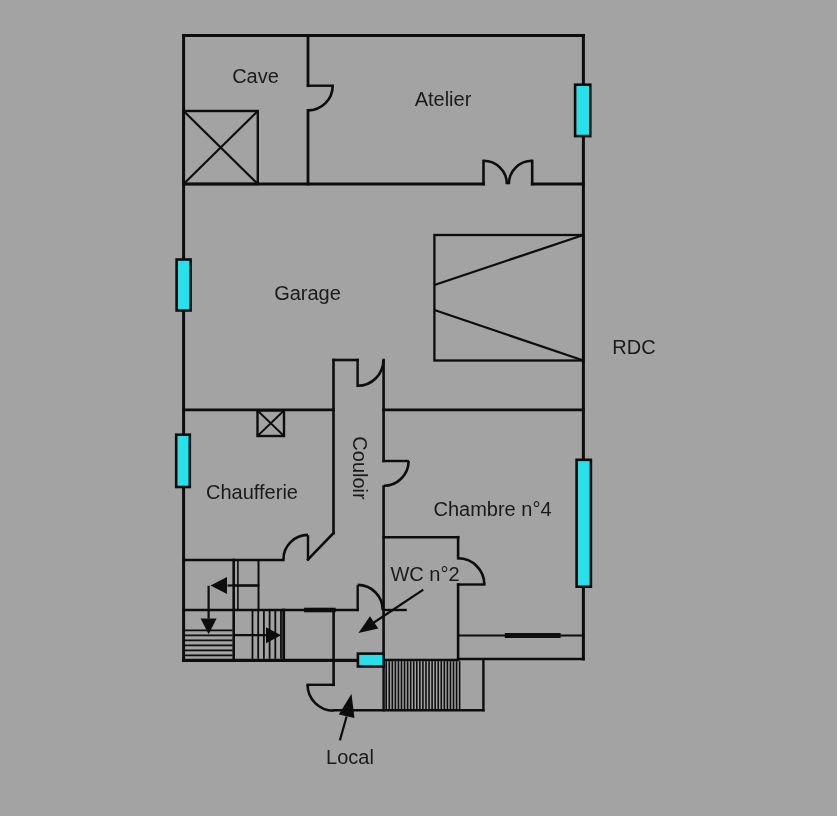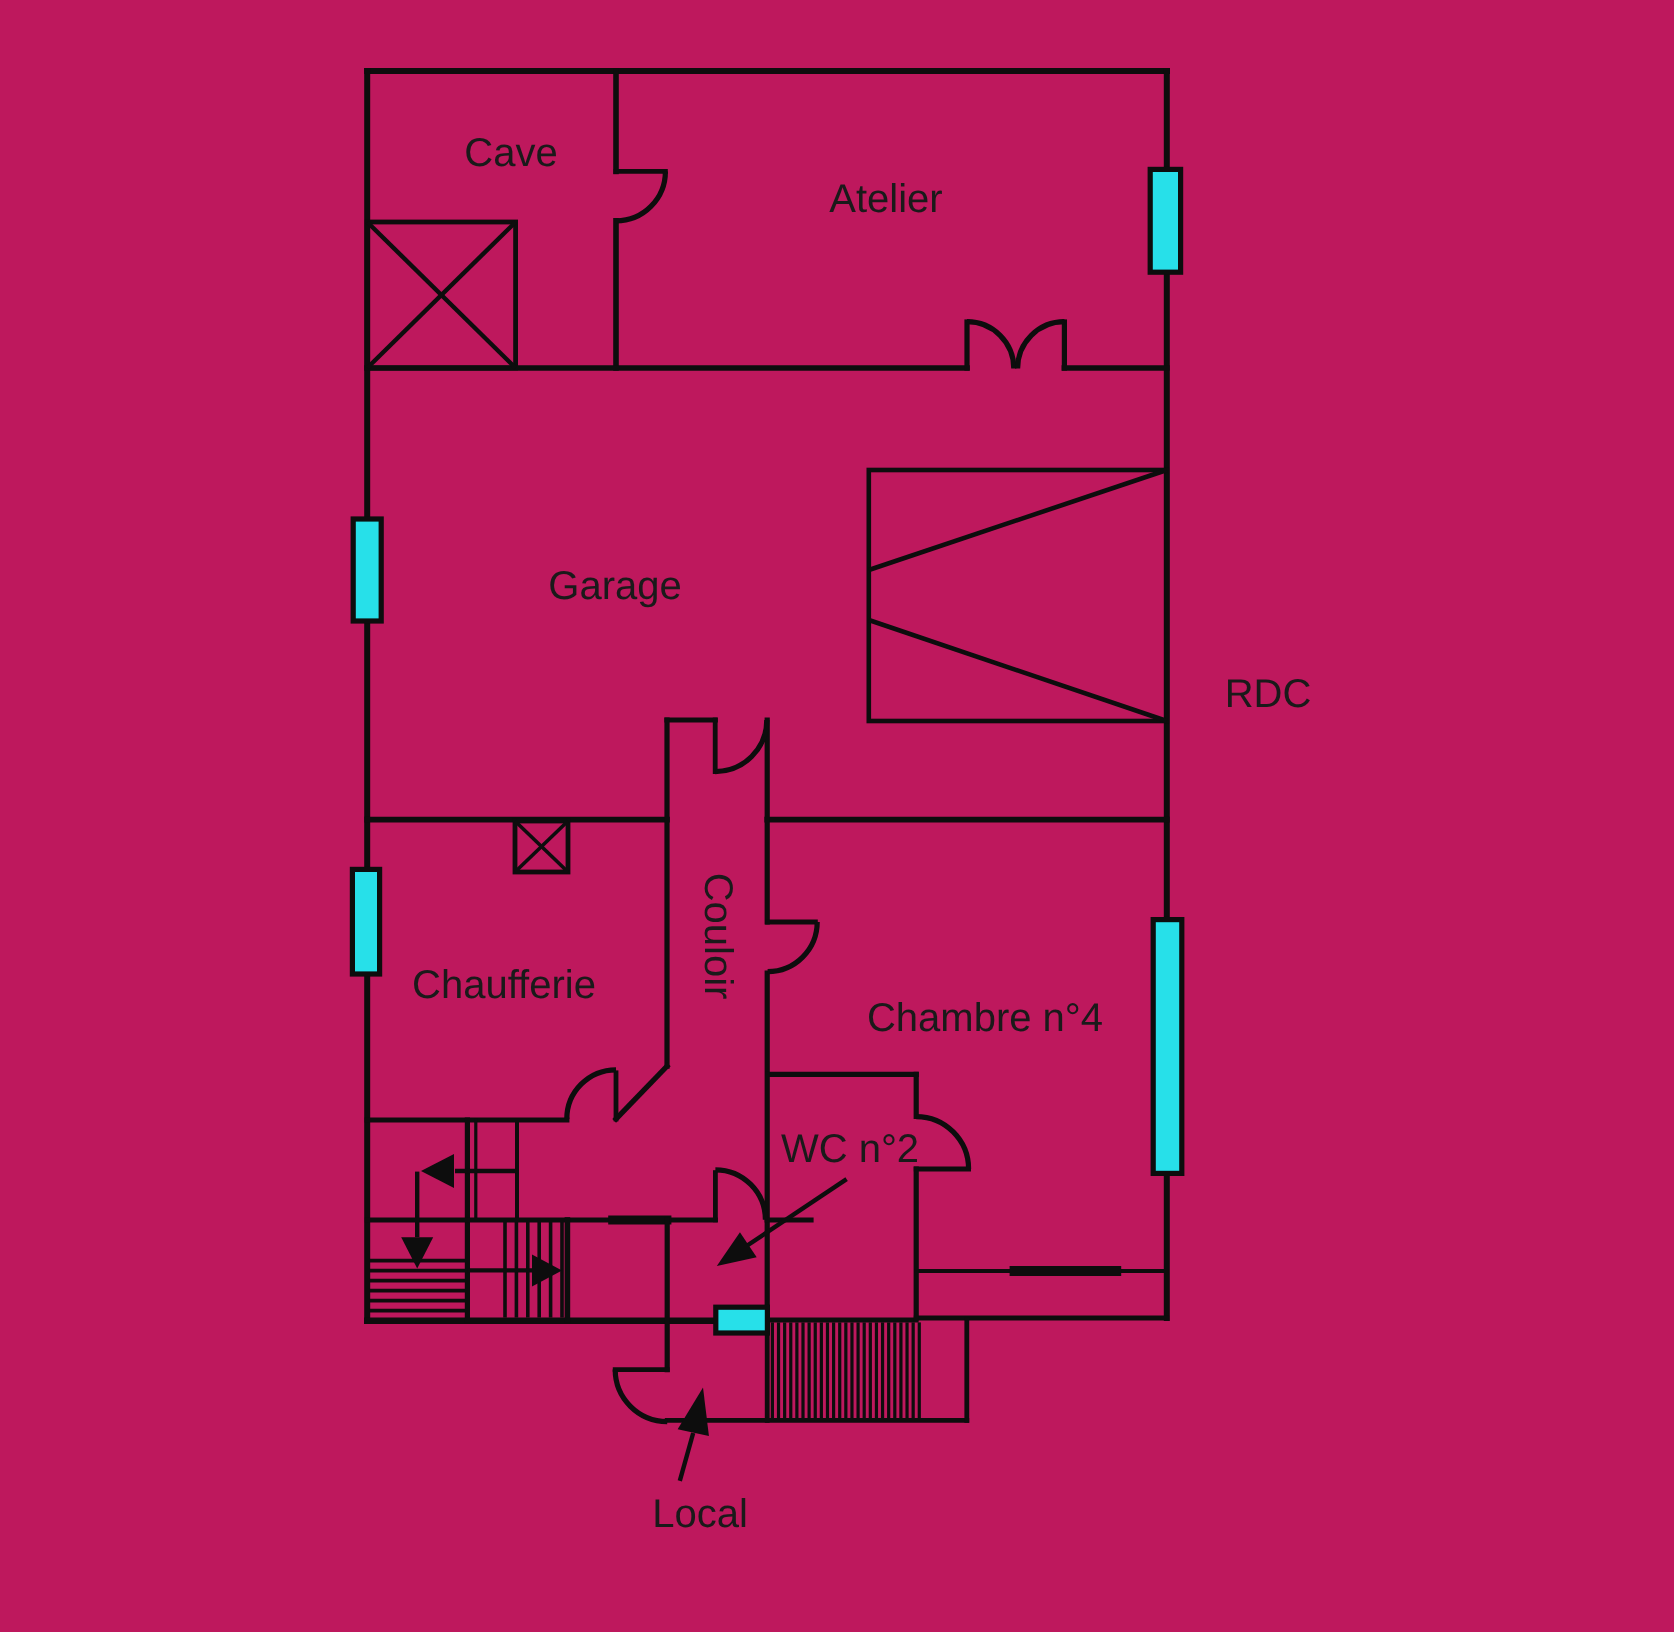--- a/index.html
+++ b/index.html
@@ -4,21 +4,21 @@
 <style>
   html, body {
     margin: 0;
     padding: 0;
     background: #ffffff;
   }
   .page {
     position: relative;
     width: 837px;
     height: 816px;
-    background: #be185d;
+    background: #a3a3a3;
     overflow: hidden;
     font-family: "Liberation Sans", sans-serif;
   }
   svg text {
     font-family: "Liberation Sans", sans-serif;
     fill: #1a1a1a;
   }
 </style>
 </head>
 <body>

